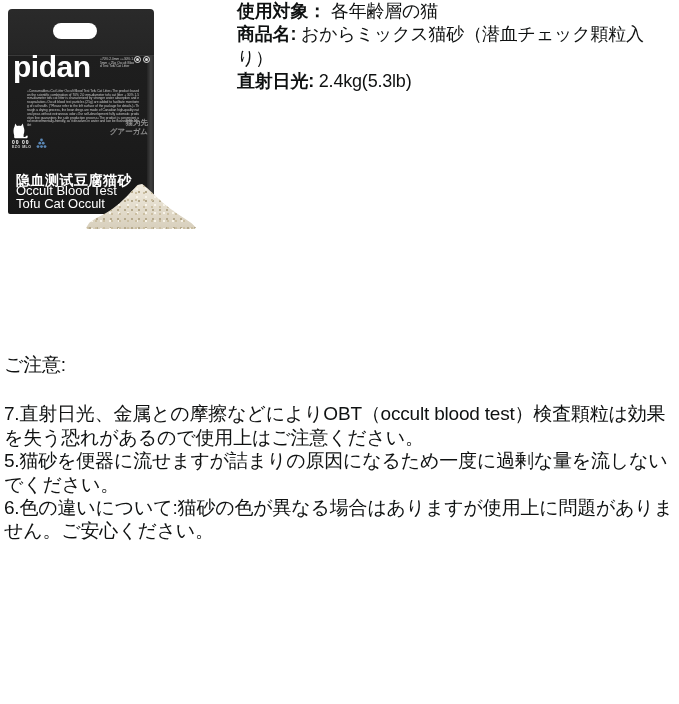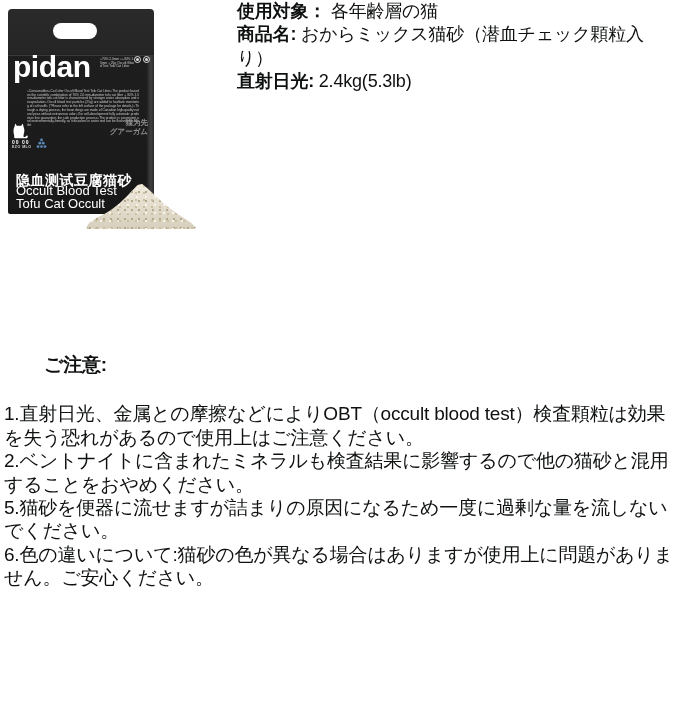--- a/index.html
+++ b/index.html
@@ -45,21 +45,21 @@
           clip-path:polygon(0% 98%,3% 86%,9% 76%,16% 68%,23% 57%,30% 44%,37% 28%,43% 12%,47% 2%,51% 0%,56% 10%,62% 24%,69% 40%,76% 54%,83% 66%,90% 77%,96% 87%,100% 97%,98% 100%,2% 100%); }
   .pile-shadow { position:absolute; left:92px; top:223px; width:102px; height:7px; z-index:2;
                  background:radial-gradient(ellipse at center,rgba(0,0,0,.10),rgba(0,0,0,0) 70%); }
 
   
   .info { position:absolute; left:237px; top:0; width:442px; font-size:18px; line-height:23.4px; letter-spacing:-.2px; }
   .info .lbl { font-weight:700; }
 
   
   .notice { position:absolute; left:4px; top:353px; width:673px; font-size:19px; line-height:23.4px; letter-spacing:-.2px; }
-  .notice-heading { font-weight:700; margin-bottom:26px;margin-left:40px; }
+  .notice-heading { font-weight:400; margin-bottom:26px; }
 </style>
 </head>
 <body>
 
 <div class="photo">
   <div class="bag">
     <div class="handle"></div>
     <div class="fold-line"></div>
     <div class="gusset"></div>
     <div class="brand">pidan</div>
@@ -124,17 +124,16 @@
     <span class="val">おからミックス猫砂（潜血チェック顆粒入り）</span>
   </div>
   <div class="row">
     <span class="lbl">直射日光:</span>
     <span class="val">2.4kg(5.3lb)</span>
   </div>
 </div>
 
 <div class="notice">
   <div class="notice-heading">ご注意:</div>
-  <div class="notice-item">1.直射日光、金属との摩擦などによりOBT（occult blood test）検査顆粒は効果を失う恐れがあるので使用上はご注意ください。</div>
-  <div class="notice-item">2.ベントナイトに含まれたミネラルも検査結果に影響するので他の猫砂と混用することをおやめください。</div>
+  <div class="notice-item">7.直射日光、金属との摩擦などによりOBT（occult blood test）検査顆粒は効果を失う恐れがあるので使用上はご注意ください。</div>
   <div class="notice-item">5.猫砂を便器に流せますが詰まりの原因になるため一度に過剰な量を流しないでください。</div>
   <div class="notice-item">6.色の違いについて:猫砂の色が異なる場合はありますが使用上に問題がありません。ご安心ください。</div>
 </div>
 
 </body></html>

